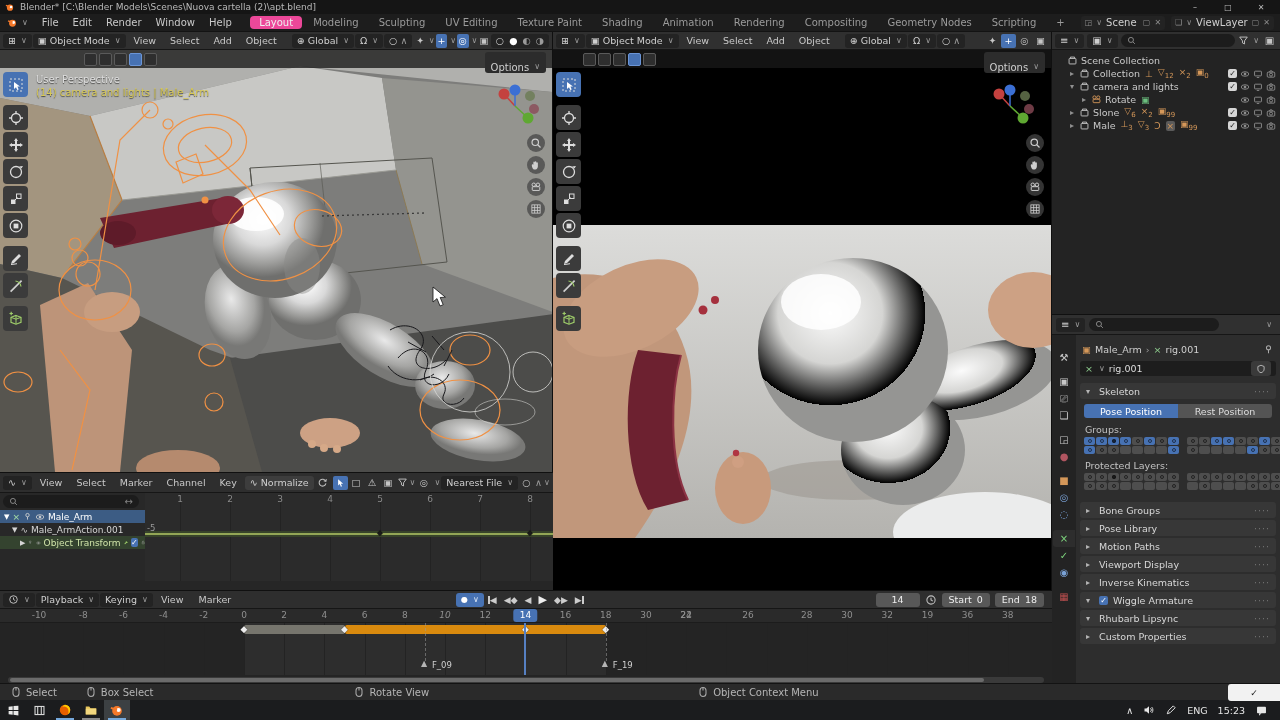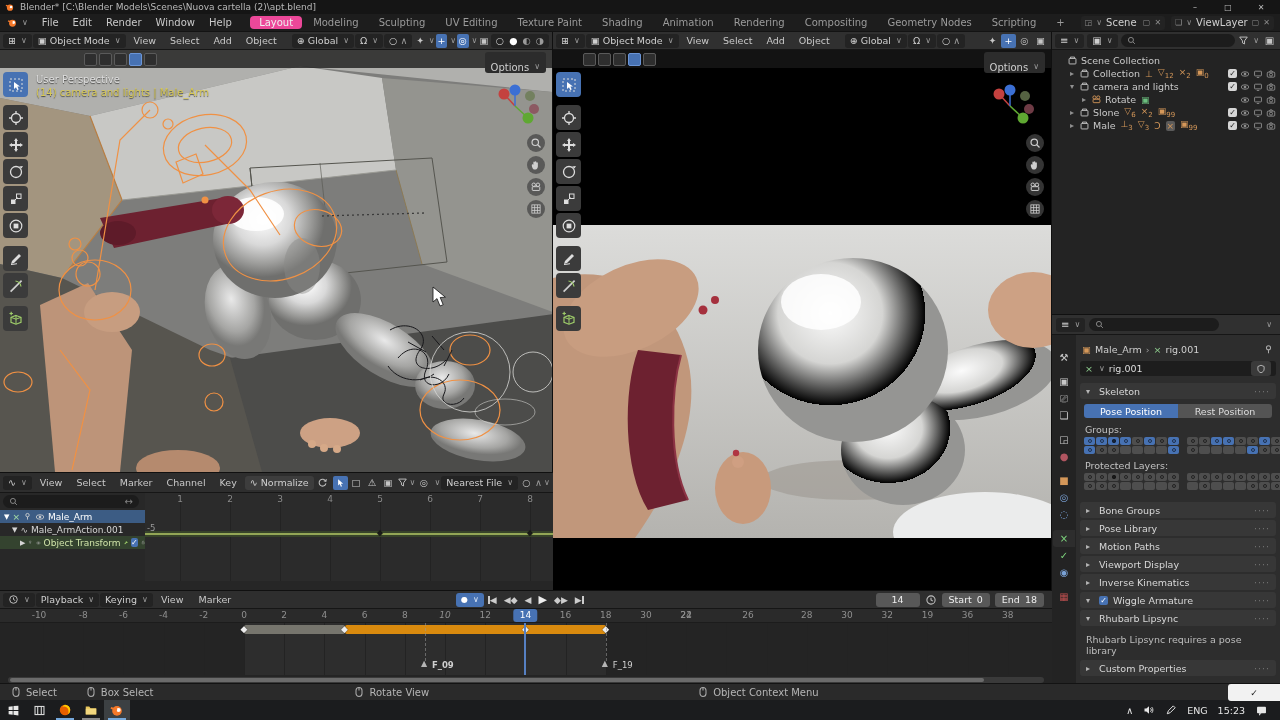--- a/index.html
+++ b/index.html
@@ -1174,21 +1174,20 @@
             <span class="chev">▾</span>
             <span class="cb" style="background: rgb(71, 114, 179); color: rgb(255, 255, 255);">✓</span>
             <span>Wiggle Armature</span>
             <span class="dots">····</span>
           </div>
           <div class="phead">
             <span class="chev">▾</span>
             <span>Rhubarb Lipsync</span>
             <span class="dots">····</span>
           </div>
-          <div class="note">Rhubarb Lipsync requires a pose library</div>
           <div class="phead">
             <span class="chev">▸</span>
             <span>Custom Properties</span>
             <span class="dots">····</span>
           </div>
         </div>
     </div>
   </div>
 
   <div id="dope">
@@ -1460,21 +1459,21 @@
         <div class="gline" style="left: 967.6px;"></div>
         <div class="gline" style="left: 1007.8px;"></div>
         <div style="position: absolute; top: 2px; height: 9px; border-radius: 2px; background: rgb(118, 117, 109); left: 244px; width: 100.5px;"></div>
         <div style="position: absolute; top: 2px; height: 9px; border-radius: 2px; background: rgb(217, 138, 14); left: 344.5px; width: 261.3px;"></div>
         <span class="kf" style="left: 244px; top: 1px;">◆</span>
         <span class="kf" style="left: 344.5px; top: 1px;">◆</span>
         <span class="kf" style="left: 525.4px; top: 1px;">◆</span>
         <span class="kf" style="left: 605.8px; top: 1px;">◆</span>
         <div class="mline" style="left: 424.9px; top: 0px; height: 38px;"></div>
         <span class="mark" style="left: 420.9px; top: 36px;">▲</span>
-        <span class="mlabel" style="left: 431.9px; top: 37px; font-weight: bold;">F_09</span>
+        <span class="mlabel" style="left: 431.9px; top: 37px;">F_09</span>
         <div class="mline" style="left: 605.8px; top: 0px; height: 38px;"></div>
         <span class="mark" style="left: 601.8px; top: 36px;">▲</span>
         <span class="mlabel" style="left: 612.8px; top: 37px;">F_19</span>
         <div style="position: absolute; left: 524.4px; top: 0px; bottom: 0px; width: 2px; background: rgb(86, 128, 194);"></div>
       </div>
     <div id="tscroll">
         <div id="tthumb"></div>
       </div>
   </div>
 

